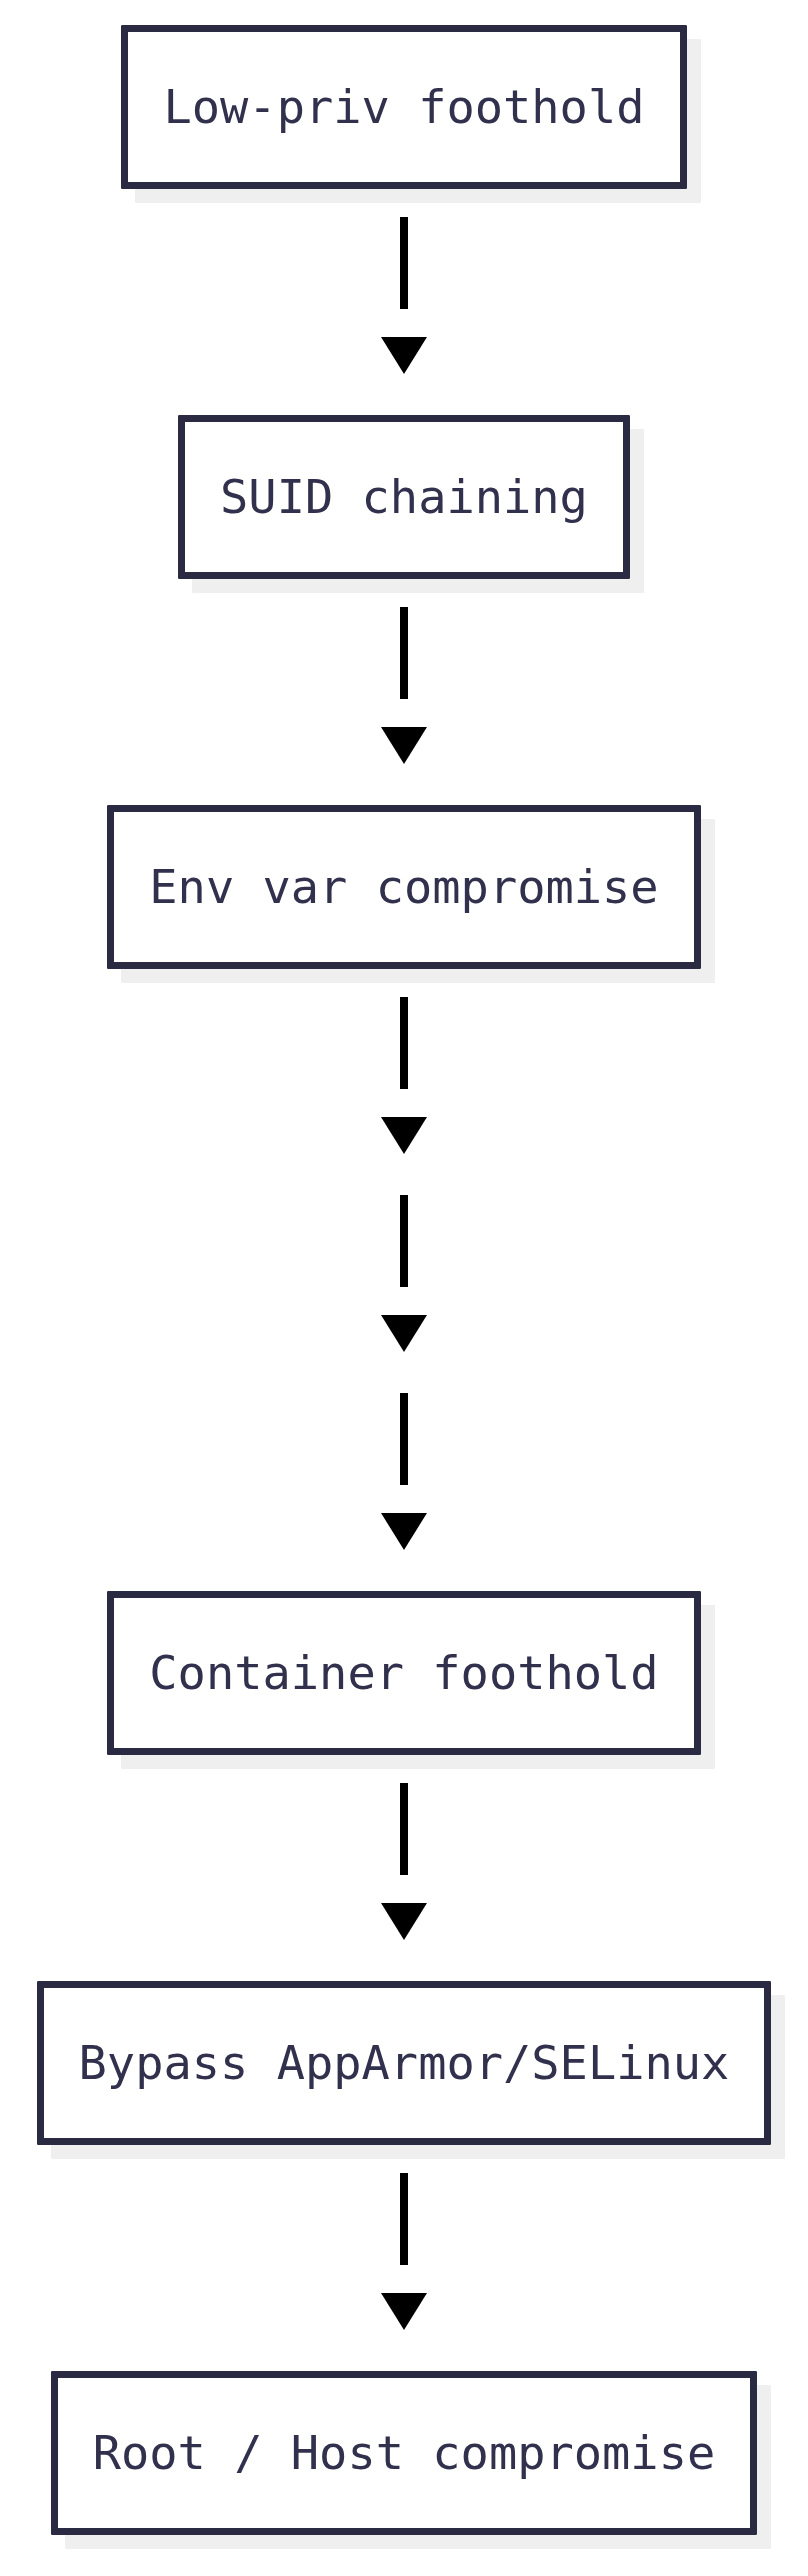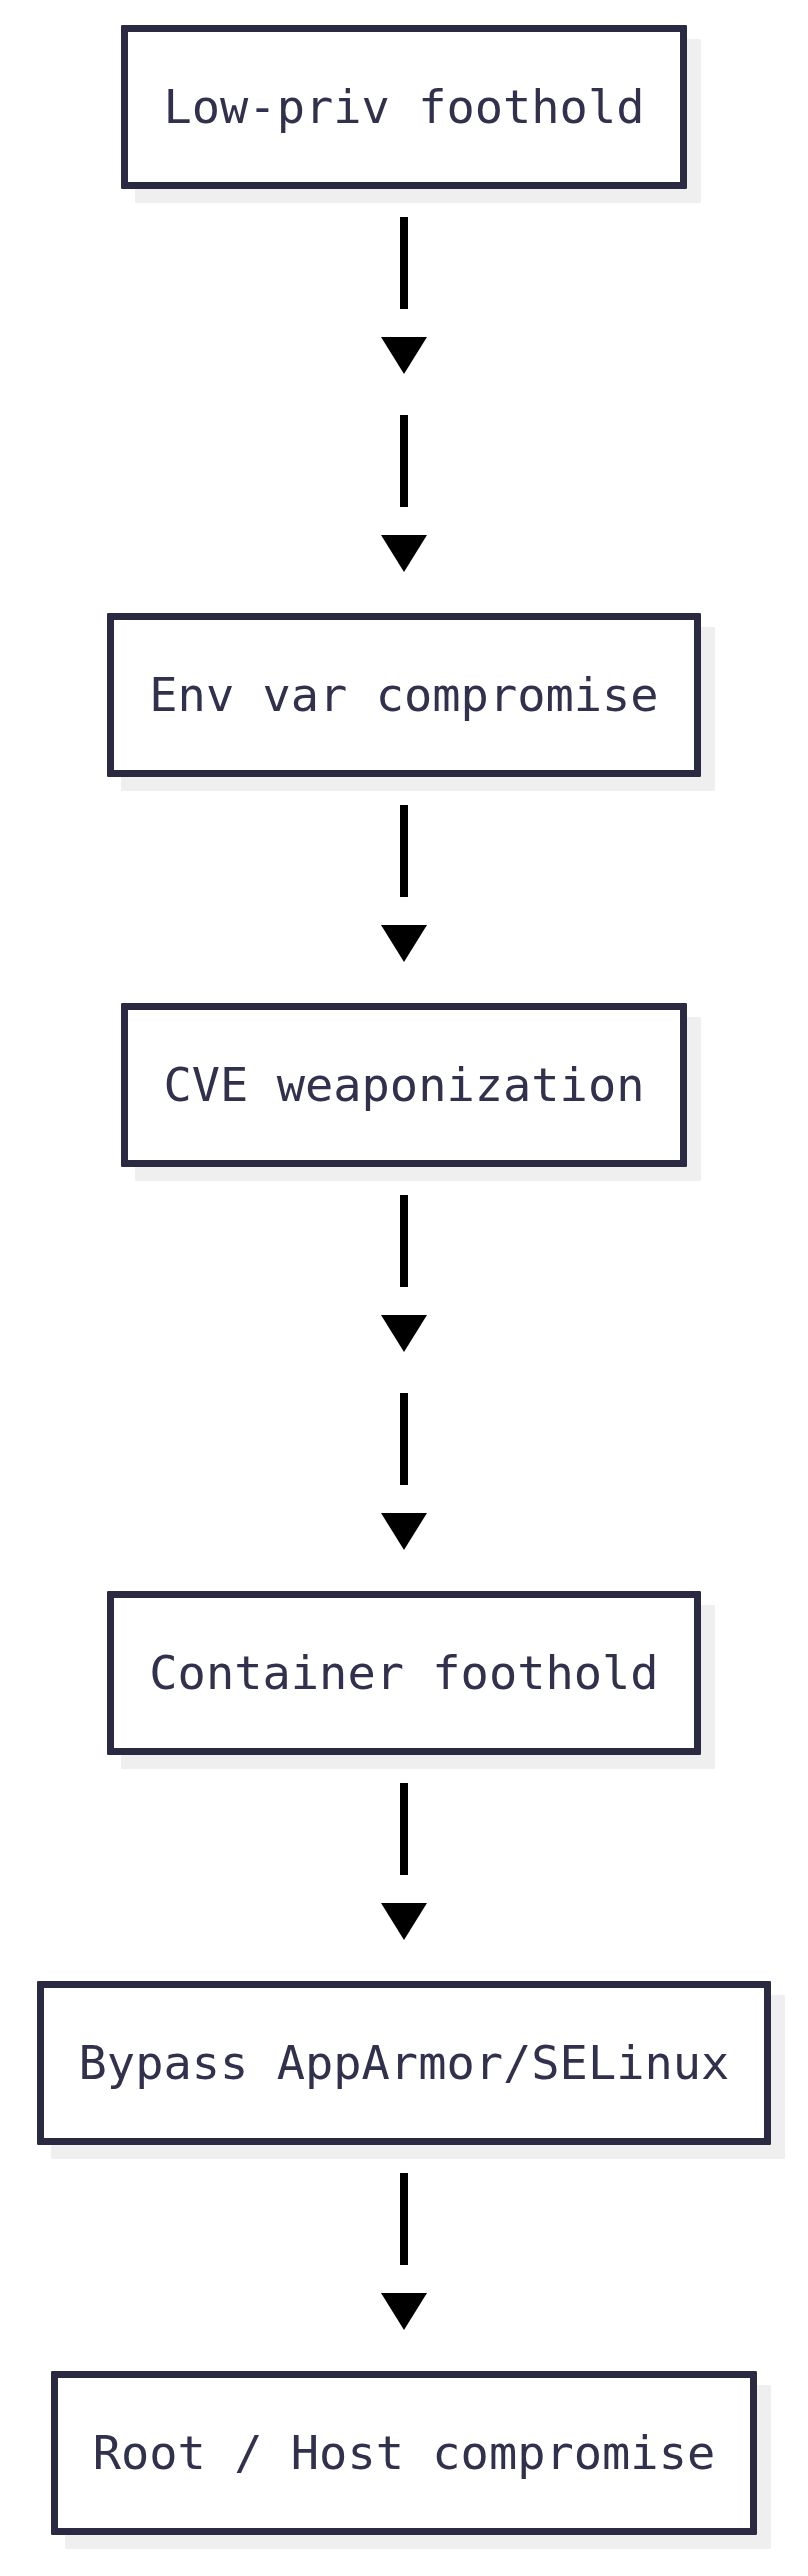--- a/index.html
+++ b/index.html
@@ -61,34 +61,34 @@
 
 <div class="canvas">
 
   <div class="node-box">Low-priv foothold</div>
 
   <div class="connector">
     <div class="shaft"></div>
     <div class="head"></div>
   </div>
 
+  <div class="node-box">SUID chaining</div>
 
   <div class="connector">
     <div class="shaft"></div>
     <div class="head"></div>
   </div>
 
   <div class="node-box">Env var compromise</div>
 
   <div class="connector">
     <div class="shaft"></div>
     <div class="head"></div>
   </div>
 
-  <div class="node-box">CVE weaponization</div>
 
   <div class="connector">
     <div class="shaft"></div>
     <div class="head"></div>
   </div>
 
 
   <div class="connector">
     <div class="shaft"></div>
     <div class="head"></div>

